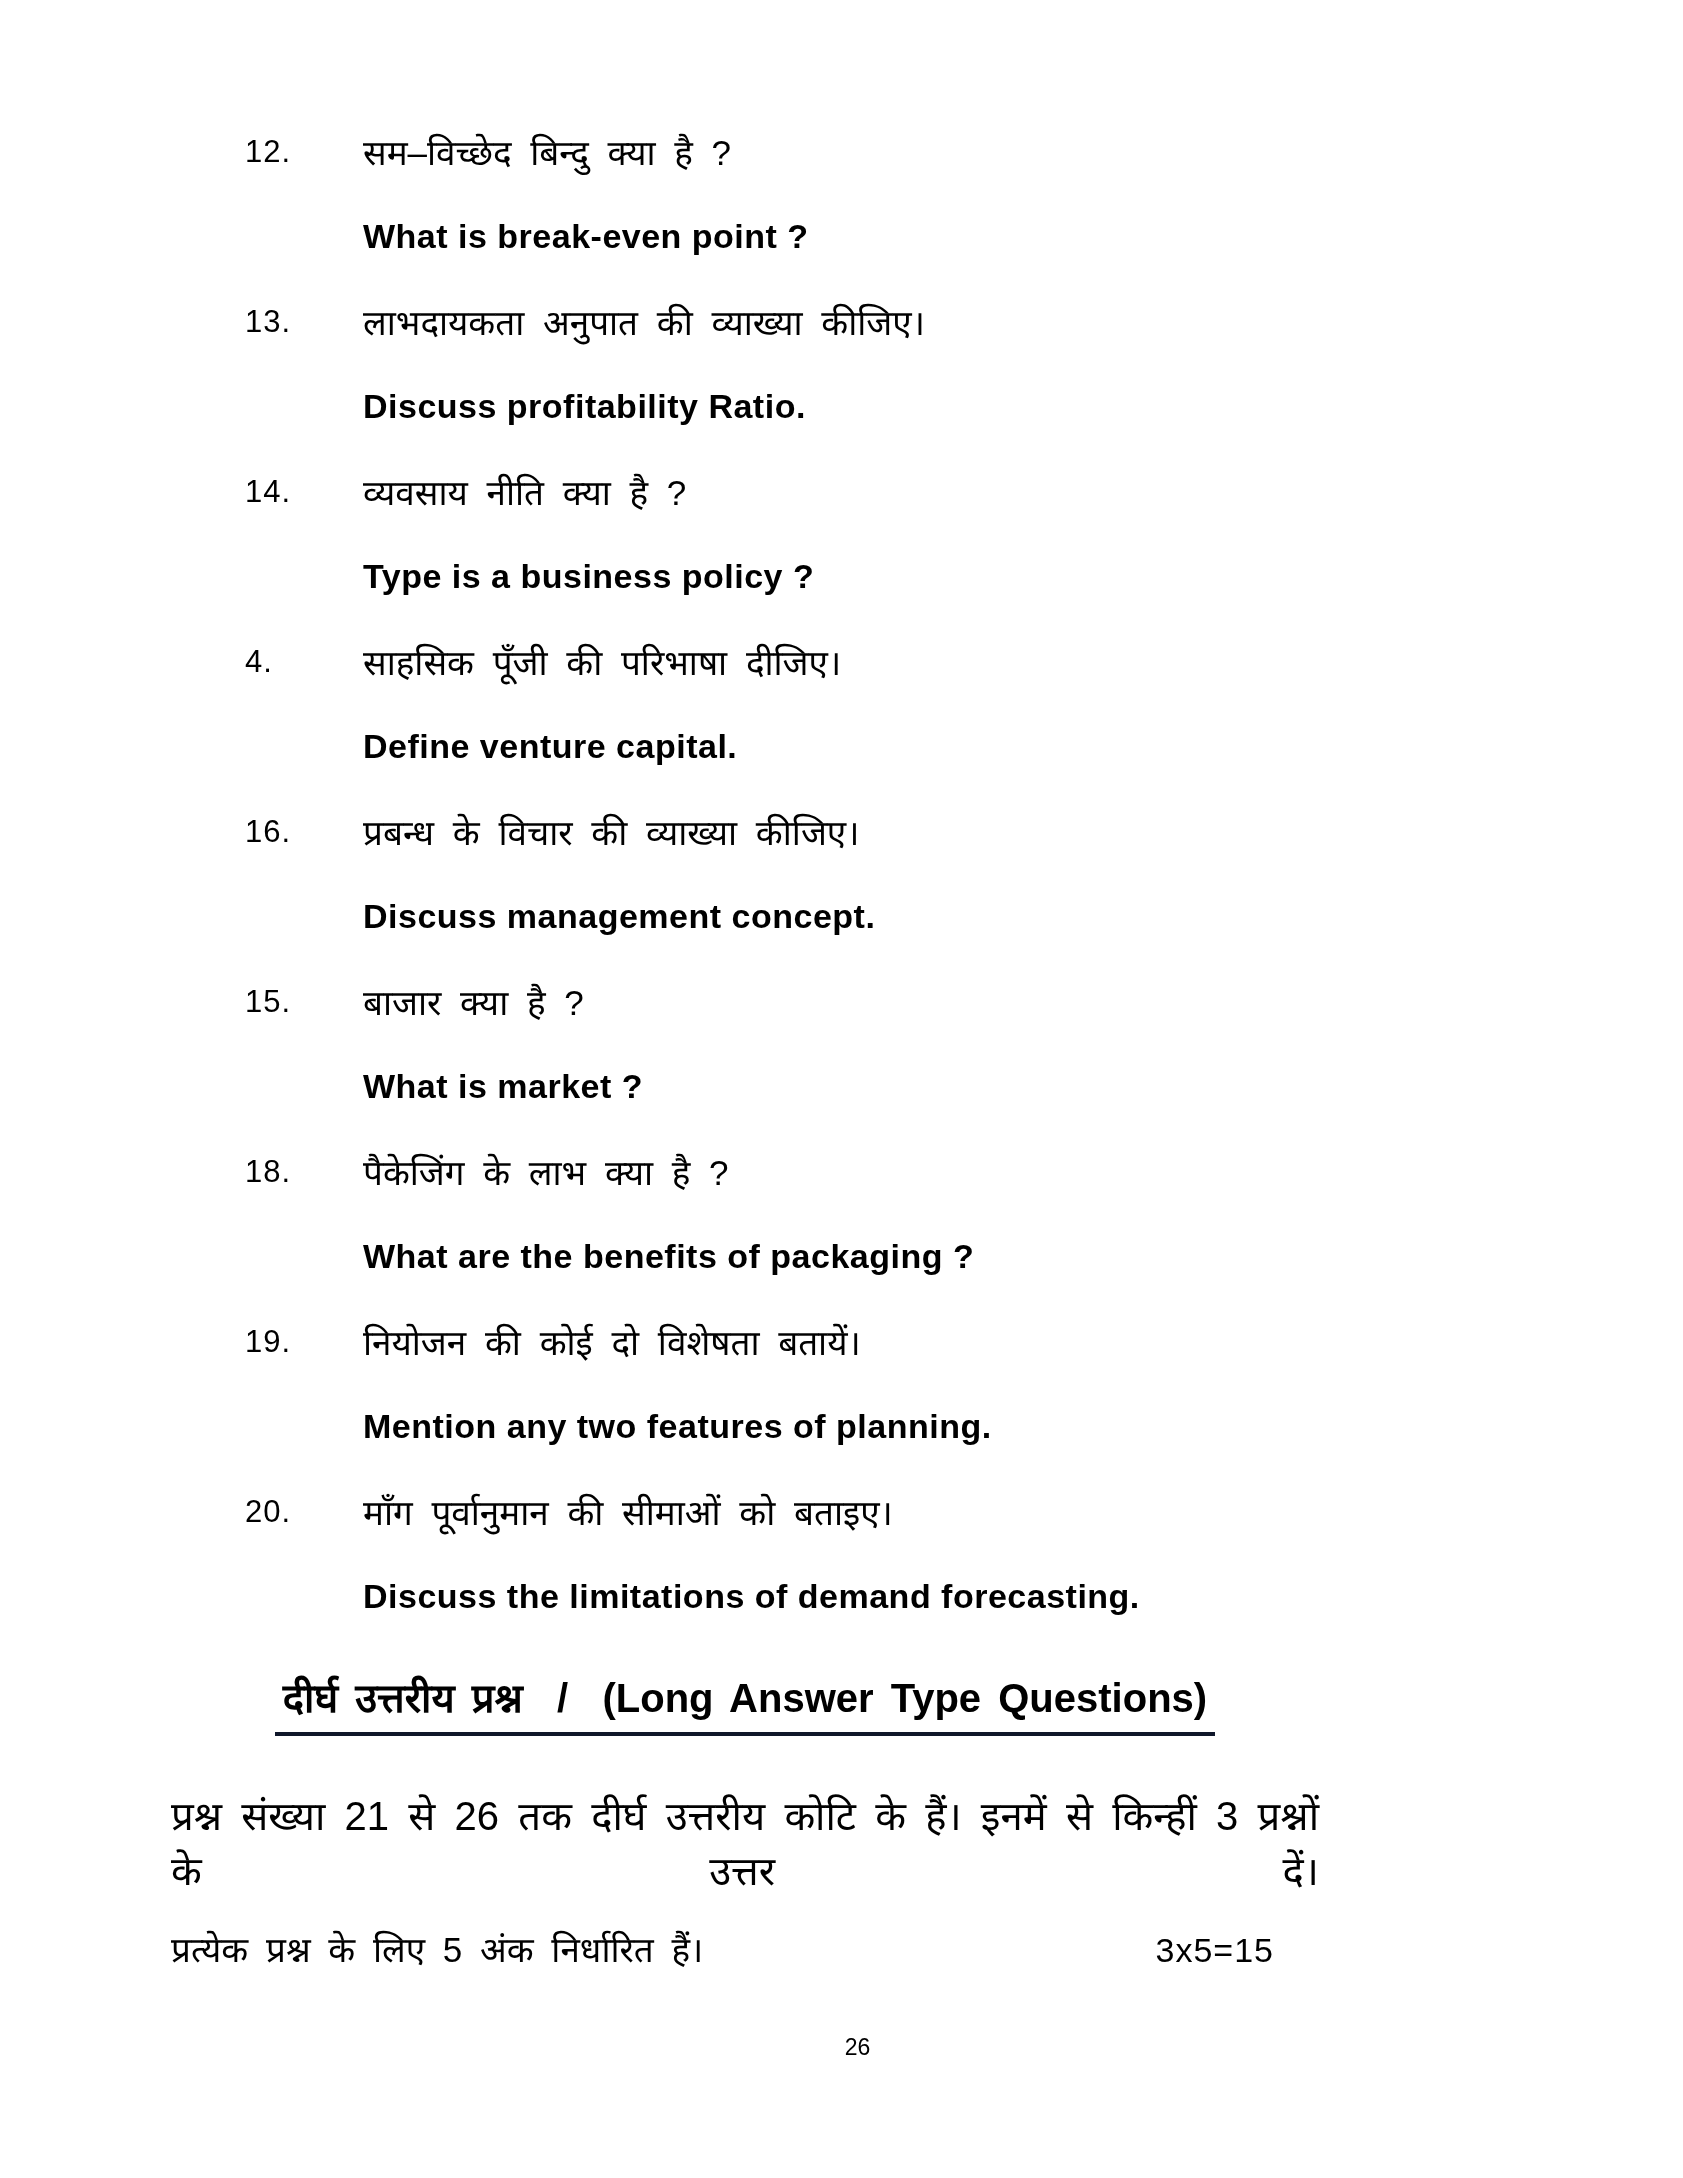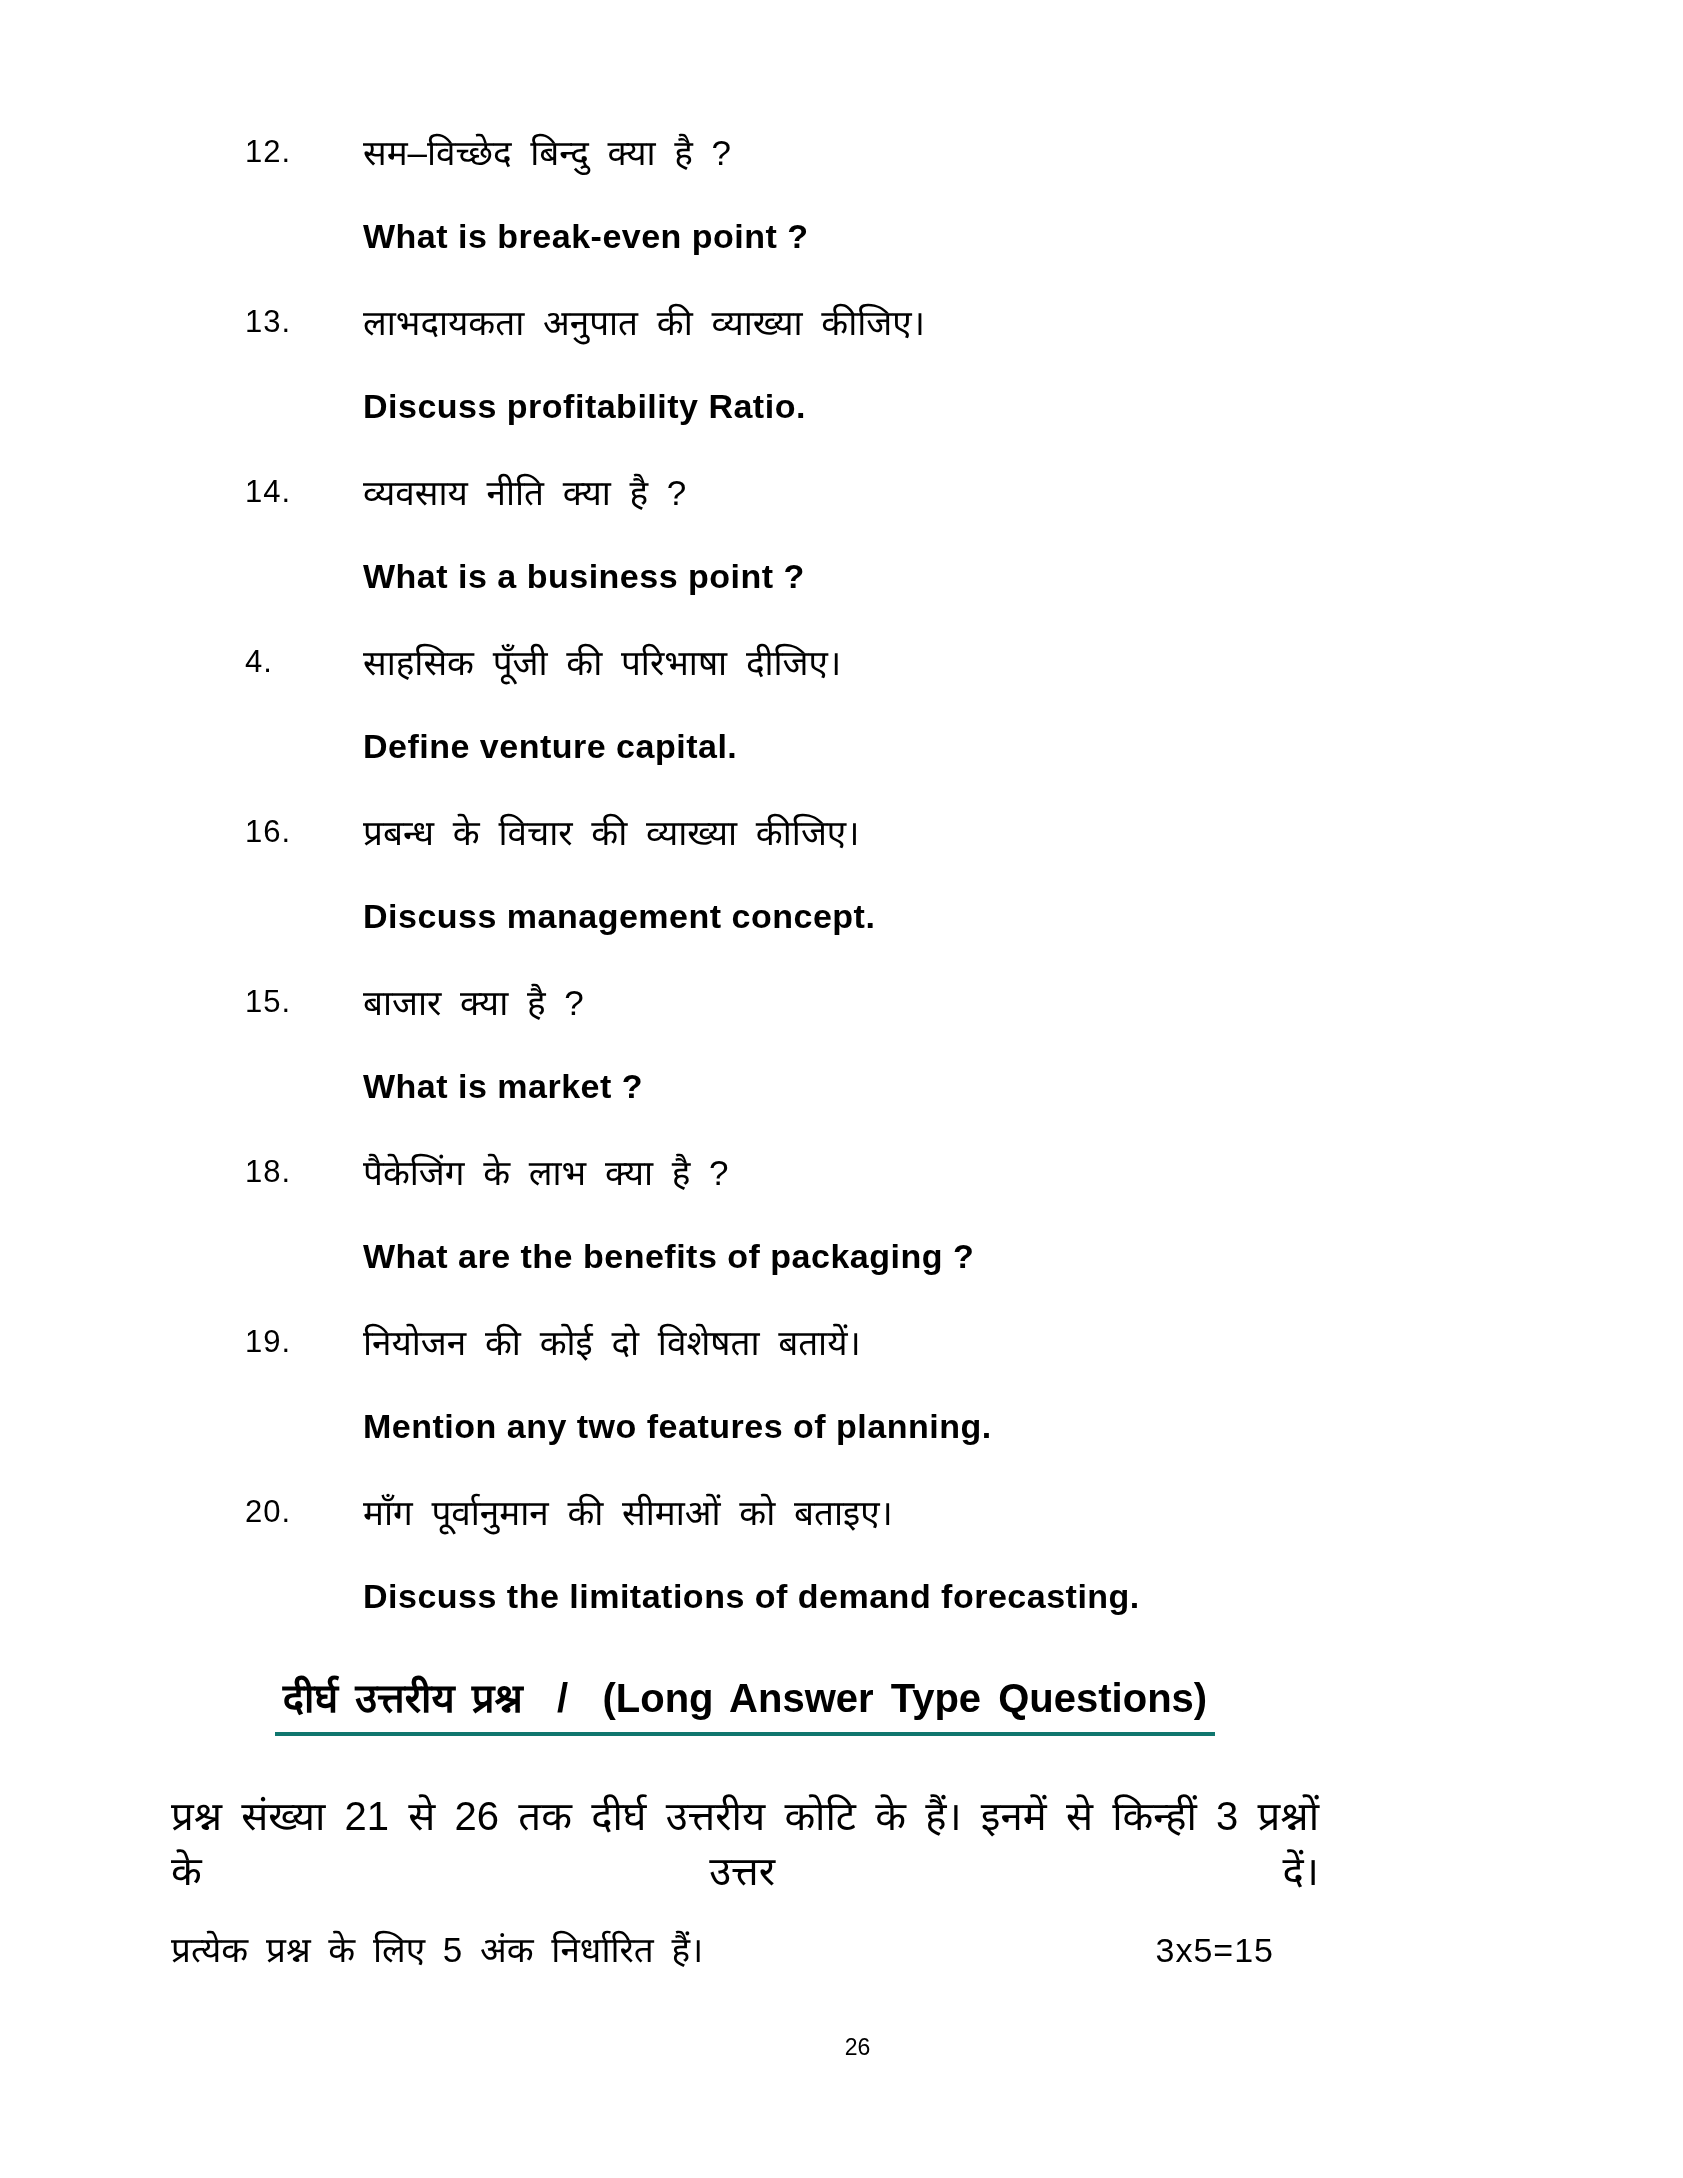--- a/index.html
+++ b/index.html
@@ -54,21 +54,21 @@
   }
   
   .section-heading {
     margin: 30px 0 0 0;
     text-align: center;
     font-size: 40px;
     font-weight: 700;
   }
   .heading-underline {
     display: inline-block;
-    border-bottom: 4px solid #0f766e;
+    border-bottom: 4px solid #0f172a;
     padding: 0 8px 8px 8px;
     word-spacing: 6px;
   }
   
   .instruction-1 {
     margin: 51px 0 0 0;
     font-size: 40px;
     word-spacing: 8px;
     text-align: justify;
     text-align-last: justify;
@@ -128,21 +128,21 @@
         </div>
       </div>
 
       <div class="q-block">
         <div class="q-line">
           <span class="q-num">14.</span>
           <span class="q-text hindi" lang="hi">व्यवसाय नीति क्या है ?</span>
         </div>
         <div class="q-line">
           <span class="q-num"></span>
-          <span class="q-text english" lang="en">What is a business point ?</span>
+          <span class="q-text english" lang="en">Type is a business policy ?</span>
         </div>
       </div>
 
       <div class="q-block">
         <div class="q-line">
           <span class="q-num">4.</span>
           <span class="q-text hindi" lang="hi">साहसिक पूँजी की परिभाषा दीजिए।</span>
         </div>
         <div class="q-line">
           <span class="q-num"></span>

